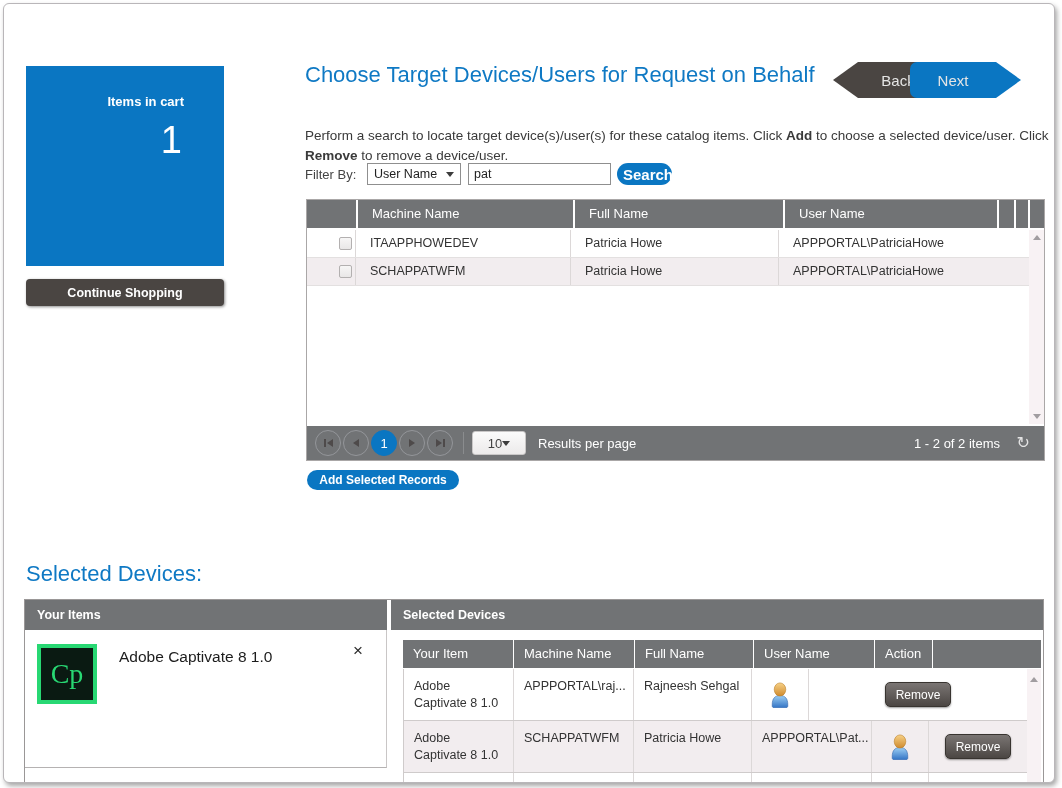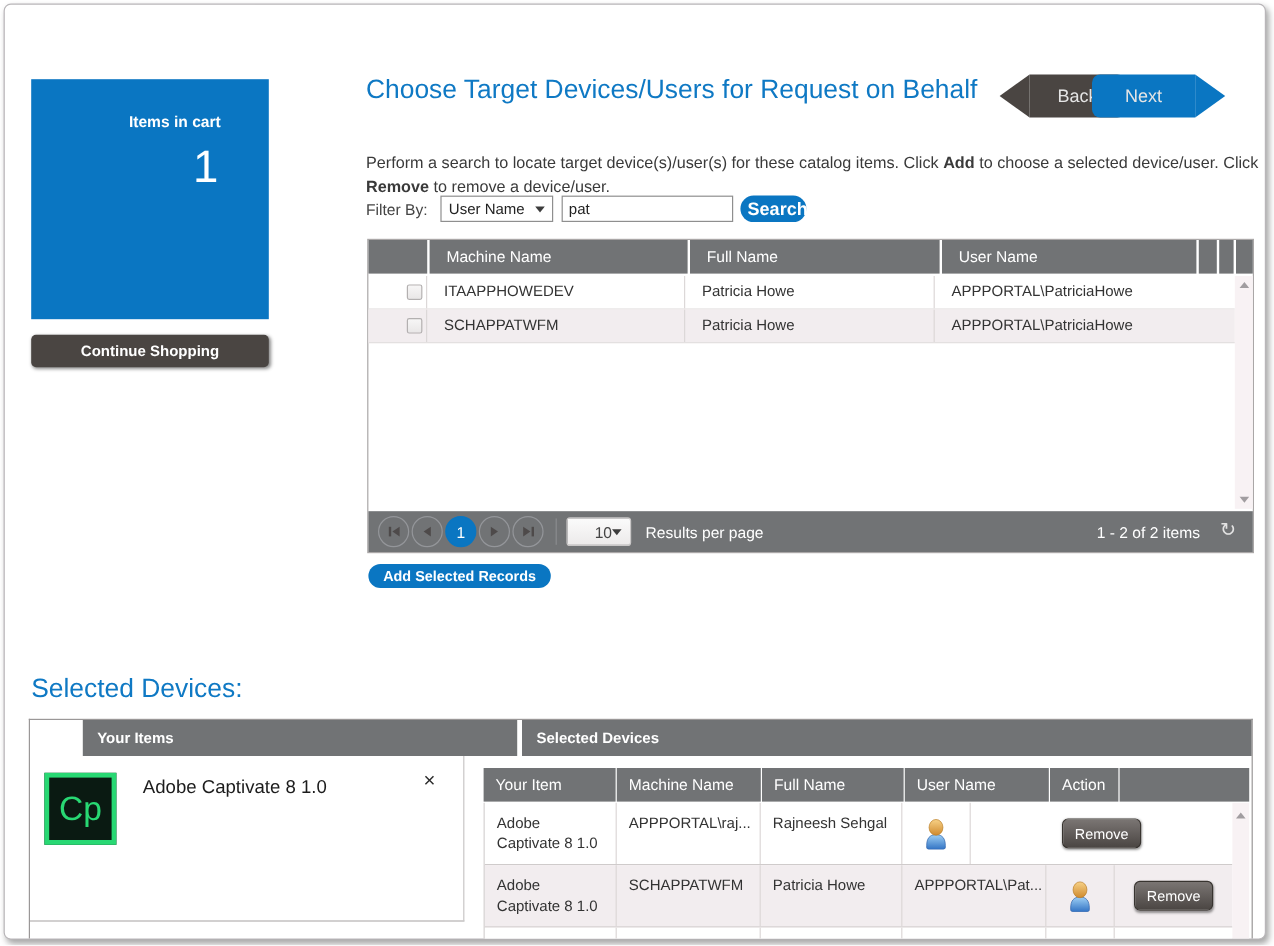--- a/index.html
+++ b/index.html
@@ -63,39 +63,39 @@
   .vscroll{width:15px;background:#f8f2f4;display:flex;flex-direction:column;justify-content:space-between;align-items:center;padding:5px 0;box-sizing:border-box;}
 
   
   .pager{position:absolute;left:0;right:0;bottom:0;height:34px;background:#717375;display:flex;align-items:center;}
   .pg-btn{width:26px;height:26px;border:1px solid #94969a;border-radius:50%;margin-left:2px;
         display:flex;align-items:center;justify-content:center;gap:1px;box-sizing:border-box;}
   .pg-btn:first-child{margin-left:8px;}
   .pg-current{background:#0a76c2;border-color:#0a76c2;color:#fff;font-size:13px;}
   .pg-sep{width:1px;height:22px;background:#8a8c8e;margin:0 8px 0 10px;}
   .pg-size{width:54px;height:24px;border:1px solid #c9c7c7;border-radius:3px;background:linear-gradient(#fbfbfb,#eceaea);
-        display:flex;align-items:center;justify-content:flex-end;padding:0 7px;box-sizing:border-box;font-size:13px;color:#444;}
+        display:flex;align-items:center;justify-content:center;padding:0 7px;box-sizing:border-box;font-size:13px;color:#444;}
   .pg-results{color:#fff;font-size:13px;margin-left:12px;}
   .pg-range{position:absolute;right:44px;color:#fff;font-size:13px;}
   .pg-refresh{position:absolute;right:14px;color:#e3e3e3;font-size:16px;line-height:16px;}
 
   .add-btn{position:absolute;left:303px;top:466px;width:152px;height:20px;background:#0a76c2;color:#fff;border:none;
         border-radius:10px;font-size:12px;font-weight:bold;font-family:inherit;}
 
   
   .sel-heading{left:22px;top:556px;}
   .panel{position:absolute;left:20px;top:595px;width:1020px;height:185px;border:1px solid #9a9797;border-bottom:none;box-sizing:border-box;}
   .panel-head{position:absolute;top:0;height:30px;background:#717375;color:#fff;font-size:12.5px;font-weight:bold;
-        display:flex;align-items:center;padding-left:12px;box-sizing:border-box;margin-left:44px;}
+        display:flex;align-items:center;padding-left:12px;box-sizing:border-box;}
   .ph-left{left:0;width:362px;}
   .ph-right{left:366px;right:0;}
   .items-pane{position:absolute;left:0;top:30px;width:362px;height:138px;background:#fff;
         border-right:1px solid #c9c6c6;border-bottom:1px solid #b5b2b2;box-sizing:border-box;}
   .cp-icon{position:absolute;left:12px;top:14px;width:60px;height:60px;background:#0a1a12;border:4px solid #28d873;
-        box-sizing:border-box;display:flex;align-items:center;justify-content:center;color:#28d873;font-size:28px;font-family:Liberation Sans, sans-serif;}
+        box-sizing:border-box;display:flex;align-items:center;justify-content:center;color:#28d873;font-size:28px;font-family:Liberation Serif, serif;}
   .item-name{position:absolute;left:94px;top:18px;font-size:15.5px;color:#1c1c1c;}
   .item-close{position:absolute;left:328px;top:12px;font-size:17px;color:#2b2b2b;line-height:17px;}
 
   .dev-table{position:absolute;left:378px;top:40px;width:638px;}
   .d-head{display:flex;gap:1px;height:28px;background:#fff;margin-bottom:1px;}
   .d-hcell{background:#717375;color:#fff;font-size:13px;line-height:28px;padding-left:10px;box-sizing:border-box;overflow:hidden;white-space:nowrap;}
   .d0{width:110px;} .d1{width:120px;} .d2{width:118px;} .d3{width:120px;} .d4{width:57px;} .d5{flex:1;padding-left:0;}
   .d-bodywrap{display:flex;}
   .d-rows{flex:1;border-left:1px solid #cfcbcb;box-sizing:border-box;}
   .d-row{display:flex;min-height:52px;border-bottom:1px solid #cfcbcb;box-sizing:border-box;background:#fff;}

